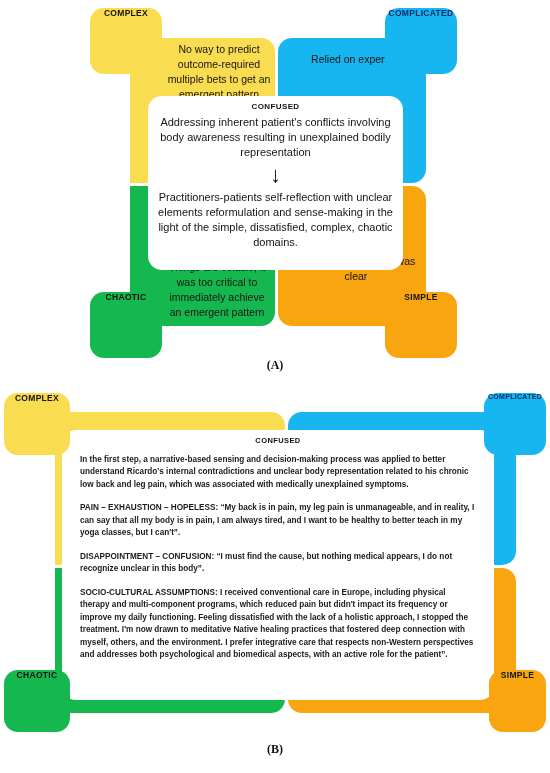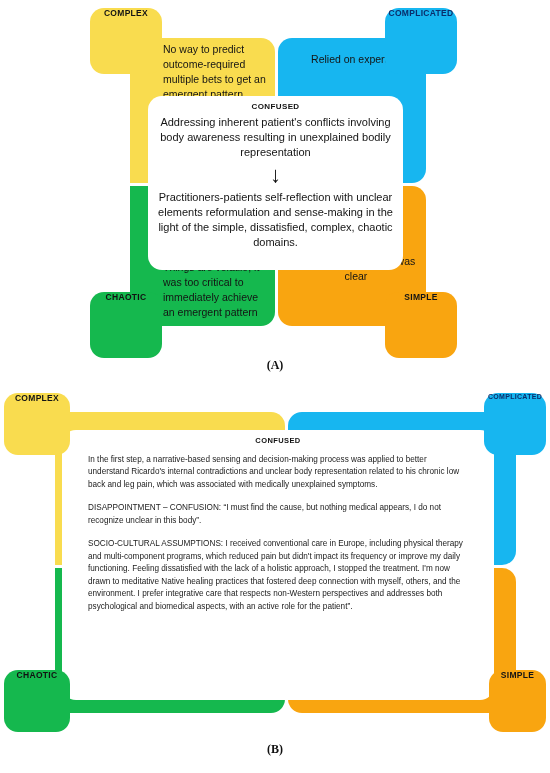--- a/index.html
+++ b/index.html
@@ -48,21 +48,21 @@
     border-radius:0 0 14px 14px;
   }
   #a-slab-orange{
     left:278px;top:186px;width:148px;height:140px;
     background:#F9A510;
     border-radius:0 14px 14px 14px;
   }
 
   .slab-text{
     position:absolute;z-index:4;
-    font-size:10.5px;line-height:1.42;color:#141414;
+    font-size:10.5px;line-height:1.42;color:#141414;text-align:center;
   }
   #a-text-complex{left:163px;top:42px;width:112px;}
   #a-text-complicated{left:290px;top:52px;width:132px;text-align:center;}
   #a-text-chaotic{left:163px;top:260px;width:108px;}
   #a-text-simple{left:286px;top:254px;width:140px;text-align:center;}
 
   
   #a-center{
     position:absolute;z-index:5;
     left:148px;top:96px;width:255px;height:174px;
@@ -119,22 +119,23 @@
     position:absolute;z-index:5;
     left:62px;top:45px;width:432px;height:270px;
     background:#ffffff;border-radius:14px;
     padding:6px 10px 6px;box-sizing:border-box;
   }
   #b-center .confused-title{
     font-size:7.5px;font-weight:bold;letter-spacing:.4px;color:#111;
     text-align:center;margin:0 0 9px;
   }
   #b-center p.body{
-    font-size:8.2px;line-height:1.52;color:#1b1b1b;margin:0 16px 11px;
+    font-size:8.2px;line-height:1.52;color:#1b1b1b;margin:0 8px 11px;
     text-align:left;
+    font-weight:bold;
   }
   #b-center p.body:last-child{margin-bottom:0;}
 </style>
 </head>
 <body>
 
 <div id="panel-a">
 
   <div class="slab" id="a-slab-yellow"></div>
   <div class="slab" id="a-slab-blue"></div>
@@ -185,18 +186,19 @@
   <div class="corner-chip" id="b-chip-chaotic">
     <span>CHAOTIC</span>
   </div>
   <div class="corner-chip" id="b-chip-simple">
     <span>SIMPLE</span>
   </div>
 
   <div id="b-center">
     <div class="confused-title">CONFUSED</div>
     <p class="body">In the first step, a narrative-based sensing and decision-making process was applied to better understand Ricardo's internal contradictions and unclear body representation related to his chronic low back and leg pain, which was associated with medically unexplained symptoms.</p>
+    <p class="body">PAIN – EXHAUSTION – HOPELESS: “My back is in pain, my leg pain is unmanageable, and in reality, I can say that all my body is in pain, I am always tired, and I want to be healthy to better teach in my yoga classes, but I can't”.</p>
     <p class="body">DISAPPOINTMENT – CONFUSION: “I must find the cause, but nothing medical appears, I do not recognize unclear in this body”.</p>
     <p class="body">SOCIO-CULTURAL ASSUMPTIONS: I received conventional care in Europe, including physical therapy and multi-component programs, which reduced pain but didn't impact its frequency or improve my daily functioning. Feeling dissatisfied with the lack of a holistic approach, I stopped the treatment. I'm now drawn to meditative Native healing practices that fostered deep connection with myself, others, and the environment. I prefer integrative care that respects non-Western perspectives and addresses both psychological and biomedical aspects, with an active role for the patient”.</p>
   </div>
 </div>
 
 <div class="panel-caption" id="caption-b">(B)</div>
 
 </body></html>

